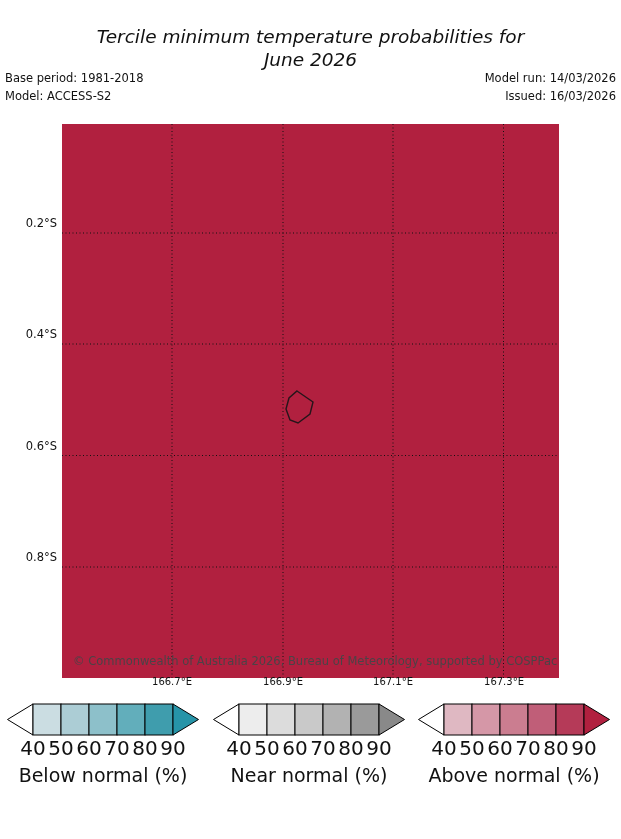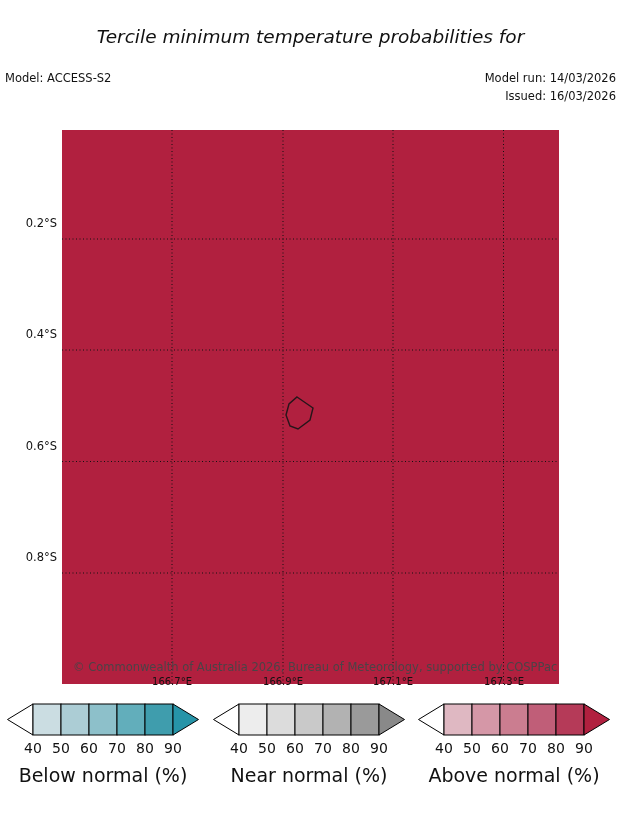--- a/index.html
+++ b/index.html
@@ -4,42 +4,44 @@
 <style>
   html,body { margin:0; padding:0; background:#ffffff; }
   .stage {
     position:relative; width:621px; height:839px; background:#ffffff;
     font-family:"DejaVu Sans", sans-serif; color:#111; overflow:hidden;
   }
   .title { position:absolute; top:25px; left:0; width:621px; text-align:center;
            font-size:18.5px; line-height:23px; color:#111;font-style:italic; }
   .meta-left  { position:absolute; left:5px;  top:69px; font-size:11.5px; line-height:18px; text-align:left; }
   .meta-right { position:absolute; right:5px; top:69px; font-size:11.5px; line-height:18px; text-align:right; }
-  .map-wrap { position:absolute; left:62px; top:130px; width:497px; height:554px;border-radius:17px; }
+  .map-wrap { position:absolute; left:62px; top:124px; width:497px; height:554px;border-radius:17px; }
   .ylabel { position:absolute; right:564px; width:60px; text-align:right;
             font-size:11.5px; line-height:16px; white-space:nowrap; }
   .xlabel { position:absolute; top:674px; transform:translateX(-50%);
             font-size:10px; line-height:16px; white-space:nowrap; }
   .cb-block { position:absolute; top:703px; width:192px; height:88px; }
   .cb-svg { position:absolute; left:0; top:0; }
   .cb-ticks { position:absolute; left:0; top:35px; width:192px; height:22px; }
-  .cb-tick { position:absolute; transform:translateX(-50%); font-size:14px; line-height:20px; color:#111; }
+  .cb-tick { position:absolute; transform:translateX(-50%); font-size:20px; line-height:20px; color:#111; }
   .cb-caption { position:absolute; left:-20px; top:60px; width:232px; text-align:center;
                 font-size:19px; line-height:24px; color:#111; }
 </style>
 </head>
 <body>
 
 <div class="stage">
 
   <div class="title">
     <div>Tercile minimum temperature probabilities for</div>
+    <div>June 2026</div>
   </div>
 
   <div class="meta-left">
+    <div>Base period: 1981-2018</div>
     <div>Model: ACCESS-S2</div>
   </div>
   <div class="meta-right">
     <div>Model run: 14/03/2026</div>
     <div>Issued: 16/03/2026</div>
   </div>
 
   <div class="map-wrap">
     <svg width="497" height="554" viewBox="0 0 497 554">
       <rect x="0" y="0" width="497" height="554" fill="#b1203f"></rect>

